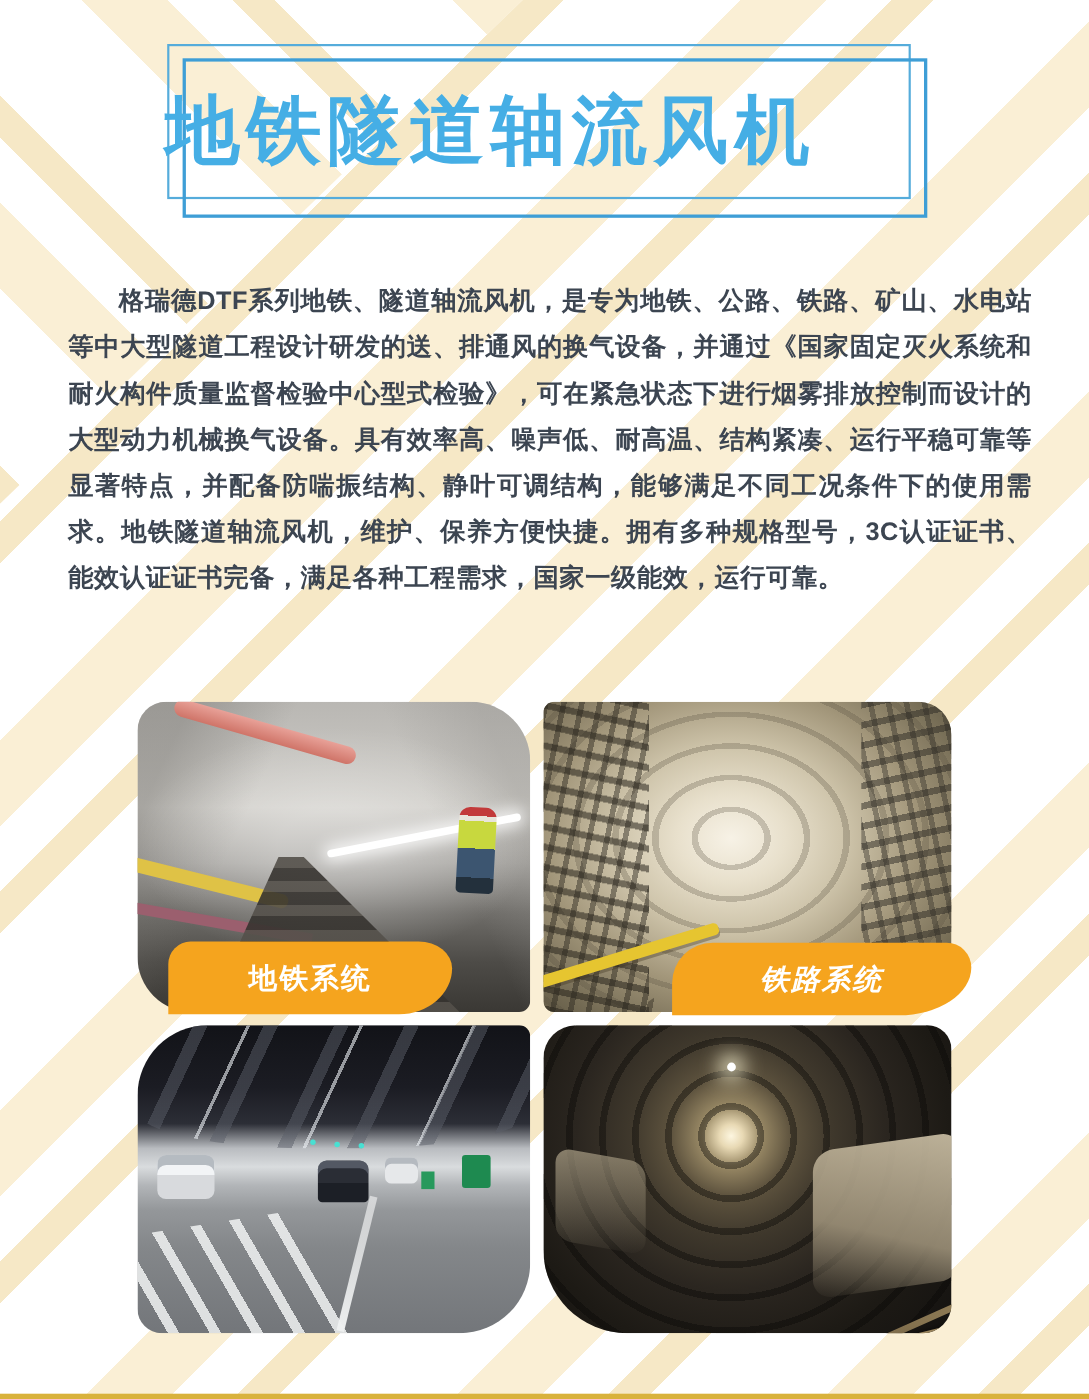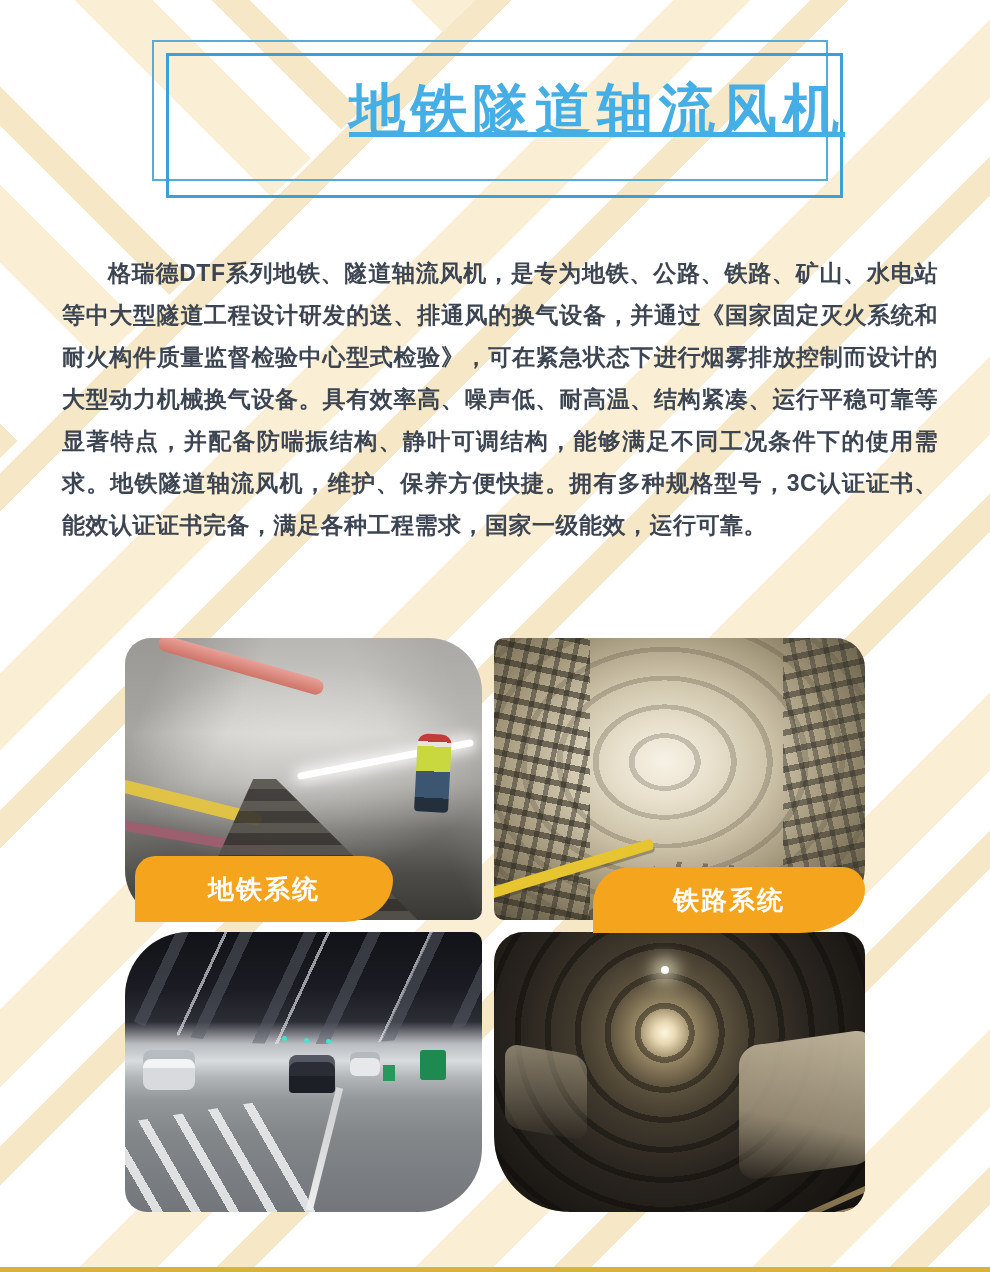--- a/index.html
+++ b/index.html
@@ -12,22 +12,22 @@
       #f6e8c6 97px 124px, transparent 124px 238px);
       clip-path:polygon(0 0,48% 0,0 36%);}
   #stripes-b{background:repeating-linear-gradient(135deg,
       #faefd5 0 55px, transparent 55px 97px,
       #f6e8c6 97px 124px, transparent 124px 238px);
       clip-path:polygon(48% 0,100% 0,100% 100%,0 100%,0 36%);}
   
   .title-frame{position:absolute;background:transparent;}
   #title-frame-a{left:152px;top:40px;width:672px;height:137px;border:2px solid #55acdb;}
   #title-frame-b{left:166px;top:53px;width:671px;height:139px;border:3px solid #3e9ed6;}
-  #page-title{position:absolute;left:150px;top:68px;width:695px;text-align:right;
-      font-size:56px;font-weight:bold;line-height:1.5;letter-spacing:6px;color:#45aee5;text-decoration:underline;}
+  #page-title{position:absolute;left:150px;top:68px;width:695px;text-align:left;
+      font-size:68px;font-weight:bold;line-height:1.5;letter-spacing:6px;color:#45aee5;}
   
   #intro-paragraph{position:absolute;left:62px;top:252px;width:876px;
       font-size:23px;line-height:42px;font-weight:600;color:#3c4551;
       text-align:justify;text-indent:2em;letter-spacing:0.5px;}
   
   #gallery{position:absolute;left:125px;top:638px;width:740px;height:574px;}
   .tile{position:absolute;overflow:hidden;z-index:1;}
   #tile-metro   {left:0;   top:0;   width:357px;height:282px;border-radius:26px 54px 10px 50px;}
   #tile-rail    {left:369px;top:0;  width:371px;height:282px;border-radius:10px 30px 54px 10px;}
   #tile-highway {left:0;   top:294px;width:357px;height:280px;border-radius:64px 10px 64px 22px;}
@@ -100,23 +100,23 @@
      background:linear-gradient(160deg,#b5a98e,rgba(90,82,64,0));transform:skewY(10deg);}
   .mn-rail1{bottom:4px;right:-4%;width:78%;height:7px;border-radius:3px;
      background:linear-gradient(90deg,#6b5c42,#a08a60);transform:rotate(-14deg);transform-origin:right bottom;
      box-shadow:0 0 6px rgba(0,0,0,0.6);}
   .mn-rail2{bottom:26px;right:-4%;width:70%;height:6px;border-radius:3px;
      background:linear-gradient(90deg,#5c4f38,#8f7b55);transform:rotate(-24deg);transform-origin:right bottom;}
   .mn-lamp{top:12%;left:45%;width:8px;height:8px;border-radius:50%;background:#fff;
      box-shadow:0 0 18px 7px rgba(255,250,215,0.9);}
   
   .sys-label{position:absolute;z-index:3;background:#f5a41e;color:#ffffff;
-     font-size:26px;font-weight:bold;letter-spacing:2px;text-align:center;line-height:66px;height:66px;}
+     font-size:26px;font-weight:bold;letter-spacing:2px;text-align:center;line-height:66px;height:66px;margin-left:18px;}
   #label-metro  {left:10px; top:218px;width:258px;border-radius:32px 48px 76px 0 / 32px 38px 66px 0;}
-  #label-rail   {left:468px;top:229px;width:272px;border-radius:56px 34px 100px 0 / 56px 34px 66px 0;}
+  #label-rail   {left:468px;top:219px;width:272px;border-radius:56px 34px 100px 0 / 56px 34px 66px 0;font-style:italic;}
   #label-highway{left:13px; top:290px;width:250px;border-radius:85px 10px 60px 24px / 66px 10px 42px 24px;}
   #label-mine   {left:468px;top:290px;width:272px;border-radius:0 100px 34px 56px / 0 66px 34px 56px;}
   
   #bottom-bar{position:absolute;left:0;bottom:0;width:100%;height:5px;background:#d9b23c;}
 </style>
 </head>
 <body>
 
 <div id="page">
 

